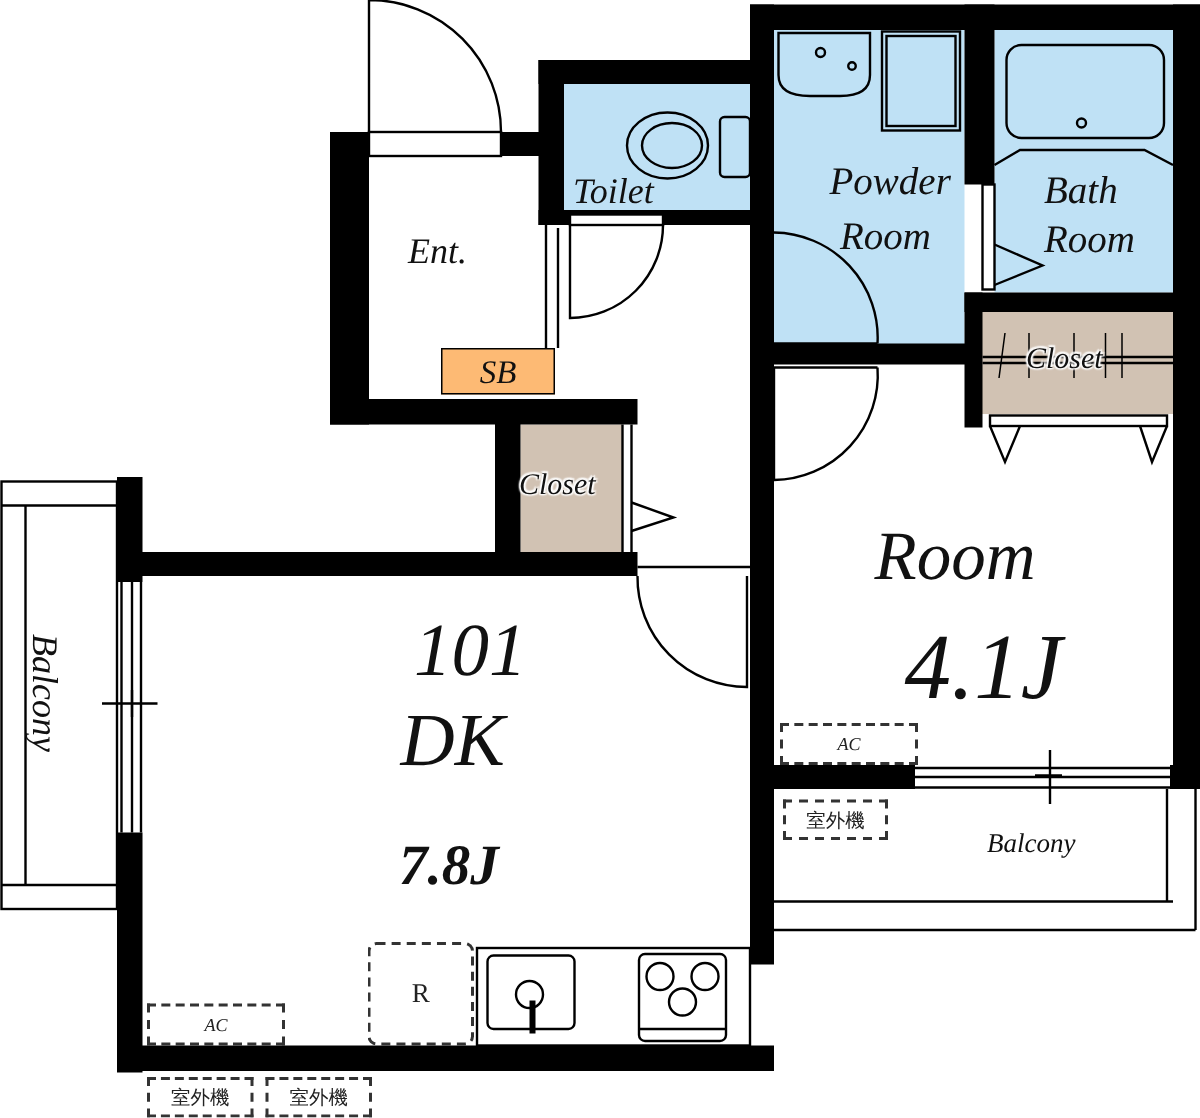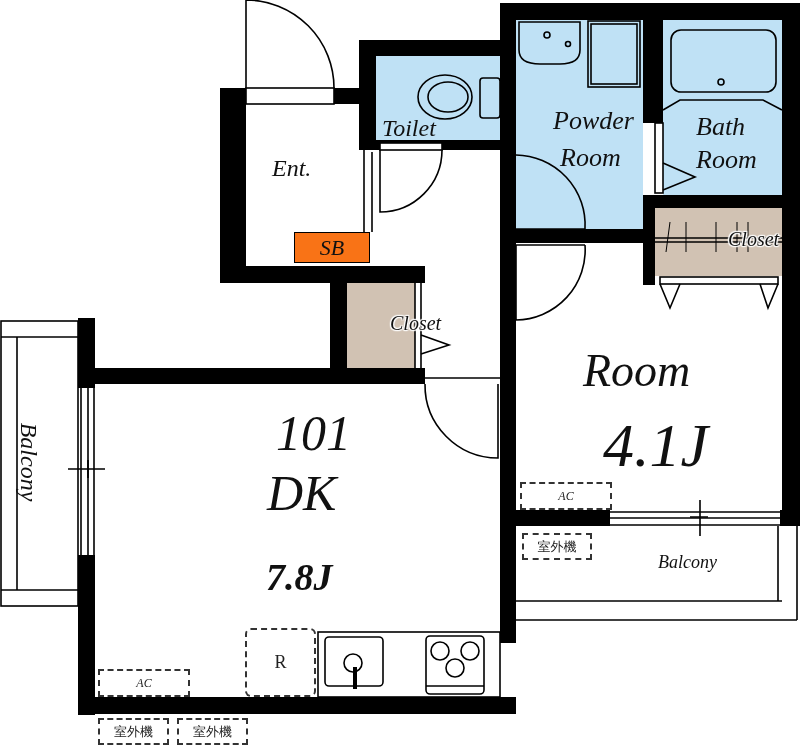--- a/index.html
+++ b/index.html
@@ -1,21 +1,21 @@
 <!DOCTYPE html>
 <html><head>
 <meta charset="utf-8">
 <style>
   html,body{margin:0;padding:0;background:#ffffff;}
   body{width:800px;height:745px;position:relative;overflow:hidden;font-family:"DejaVu Serif","Liberation Serif",serif;}
   .wall{position:absolute;background:#000;}
   .fill-blue{position:absolute;background:#bfe1f5;}
   .fill-tan{position:absolute;background:#d1c2b3;}
   .lbl{position:absolute;font-style:italic;color:#111;font-family:"Liberation Serif","DejaVu Serif",serif;white-space:nowrap;line-height:1;}
-  .halo{text-shadow:0 0 2px #fff,0 0 2px #fff,1px 1px 1px #fff,-1px -1px 1px #fff,1px -1px 1px #fff,-1px 1px 1px #fff;margin-left:44px;}
+  .halo{text-shadow:0 0 2px #fff,0 0 2px #fff,1px 1px 1px #fff,-1px -1px 1px #fff,1px -1px 1px #fff,-1px 1px 1px #fff;}
   .dash{position:absolute;border:2px dashed #333;box-sizing:border-box;display:flex;align-items:center;justify-content:center;font-family:"Liberation Serif","DejaVu Serif",serif;color:#222;}
   svg.lines{position:absolute;left:0;top:0;}
 </style>
 </head>
 <body>
 
 <div class="fill-blue" style="left:375px;top:55px;width:126px;height:86px;"></div>
 <div class="fill-blue" style="left:516px;top:19px;width:127px;height:212px;"></div>
 <div class="fill-blue" style="left:663px;top:19px;width:119px;height:176px;"></div>
 <div class="fill-tan" style="left:347px;top:283px;width:68px;height:86px;"></div>
@@ -112,21 +112,21 @@
   <circle cx="353" cy="663" r="9"></circle>
     <line x1="355" y1="667" x2="355" y2="689" stroke-width="4"></line>
   <rect x="426" y="636" width="58" height="58" rx="4"></rect>
   <line x1="426" y1="686" x2="484" y2="686"></line>
   <circle cx="440" cy="651" r="9"></circle>
     <circle cx="470" cy="651" r="9"></circle>
     <circle cx="455" cy="668" r="9"></circle>
 </svg>
 
 <div class="lbl" style="left:272px;top:156px;font-size:24px;text-align:right;">Ent.</div>
-<div class="lbl" style="left:294px;top:232px;width:76px;height:31px;border:1.6px solid #000;box-sizing:border-box;background:#f97316;text-align:center;padding-top:4px;font-size:22px;">SB</div>
+<div class="lbl" style="left:294px;top:232px;width:76px;height:31px;border:1.6px solid #000;box-sizing:border-box;background:#fdba74;text-align:center;padding-top:4px;font-size:22px;">SB</div>
 <div class="lbl" style="left:382px;top:116px;font-size:24px;text-align:center;">Toilet</div>
 <div class="lbl" style="left:598px;top:46px;font-size:15px;"></div>
 <div class="lbl" style="left:553px;top:108px;font-size:26px;text-align:right;">Powder</div>
 <div class="lbl" style="left:560px;top:145px;font-size:26px;">Room</div>
 <div class="lbl" style="left:696px;top:114px;font-size:26px;">Bath</div>
 <div class="lbl" style="left:696px;top:147px;font-size:26px;">Room</div>
 <div class="lbl halo" style="left:684px;top:229px;font-size:20px;">Closet</div>
 <div class="lbl halo" style="left:346px;top:313px;font-size:20px;">Closet</div>
 <div class="lbl" style="left:583px;top:348px;font-size:46px;">Room</div>
 <div class="lbl" style="left:603px;top:414px;font-size:62px;">4.1J</div>

